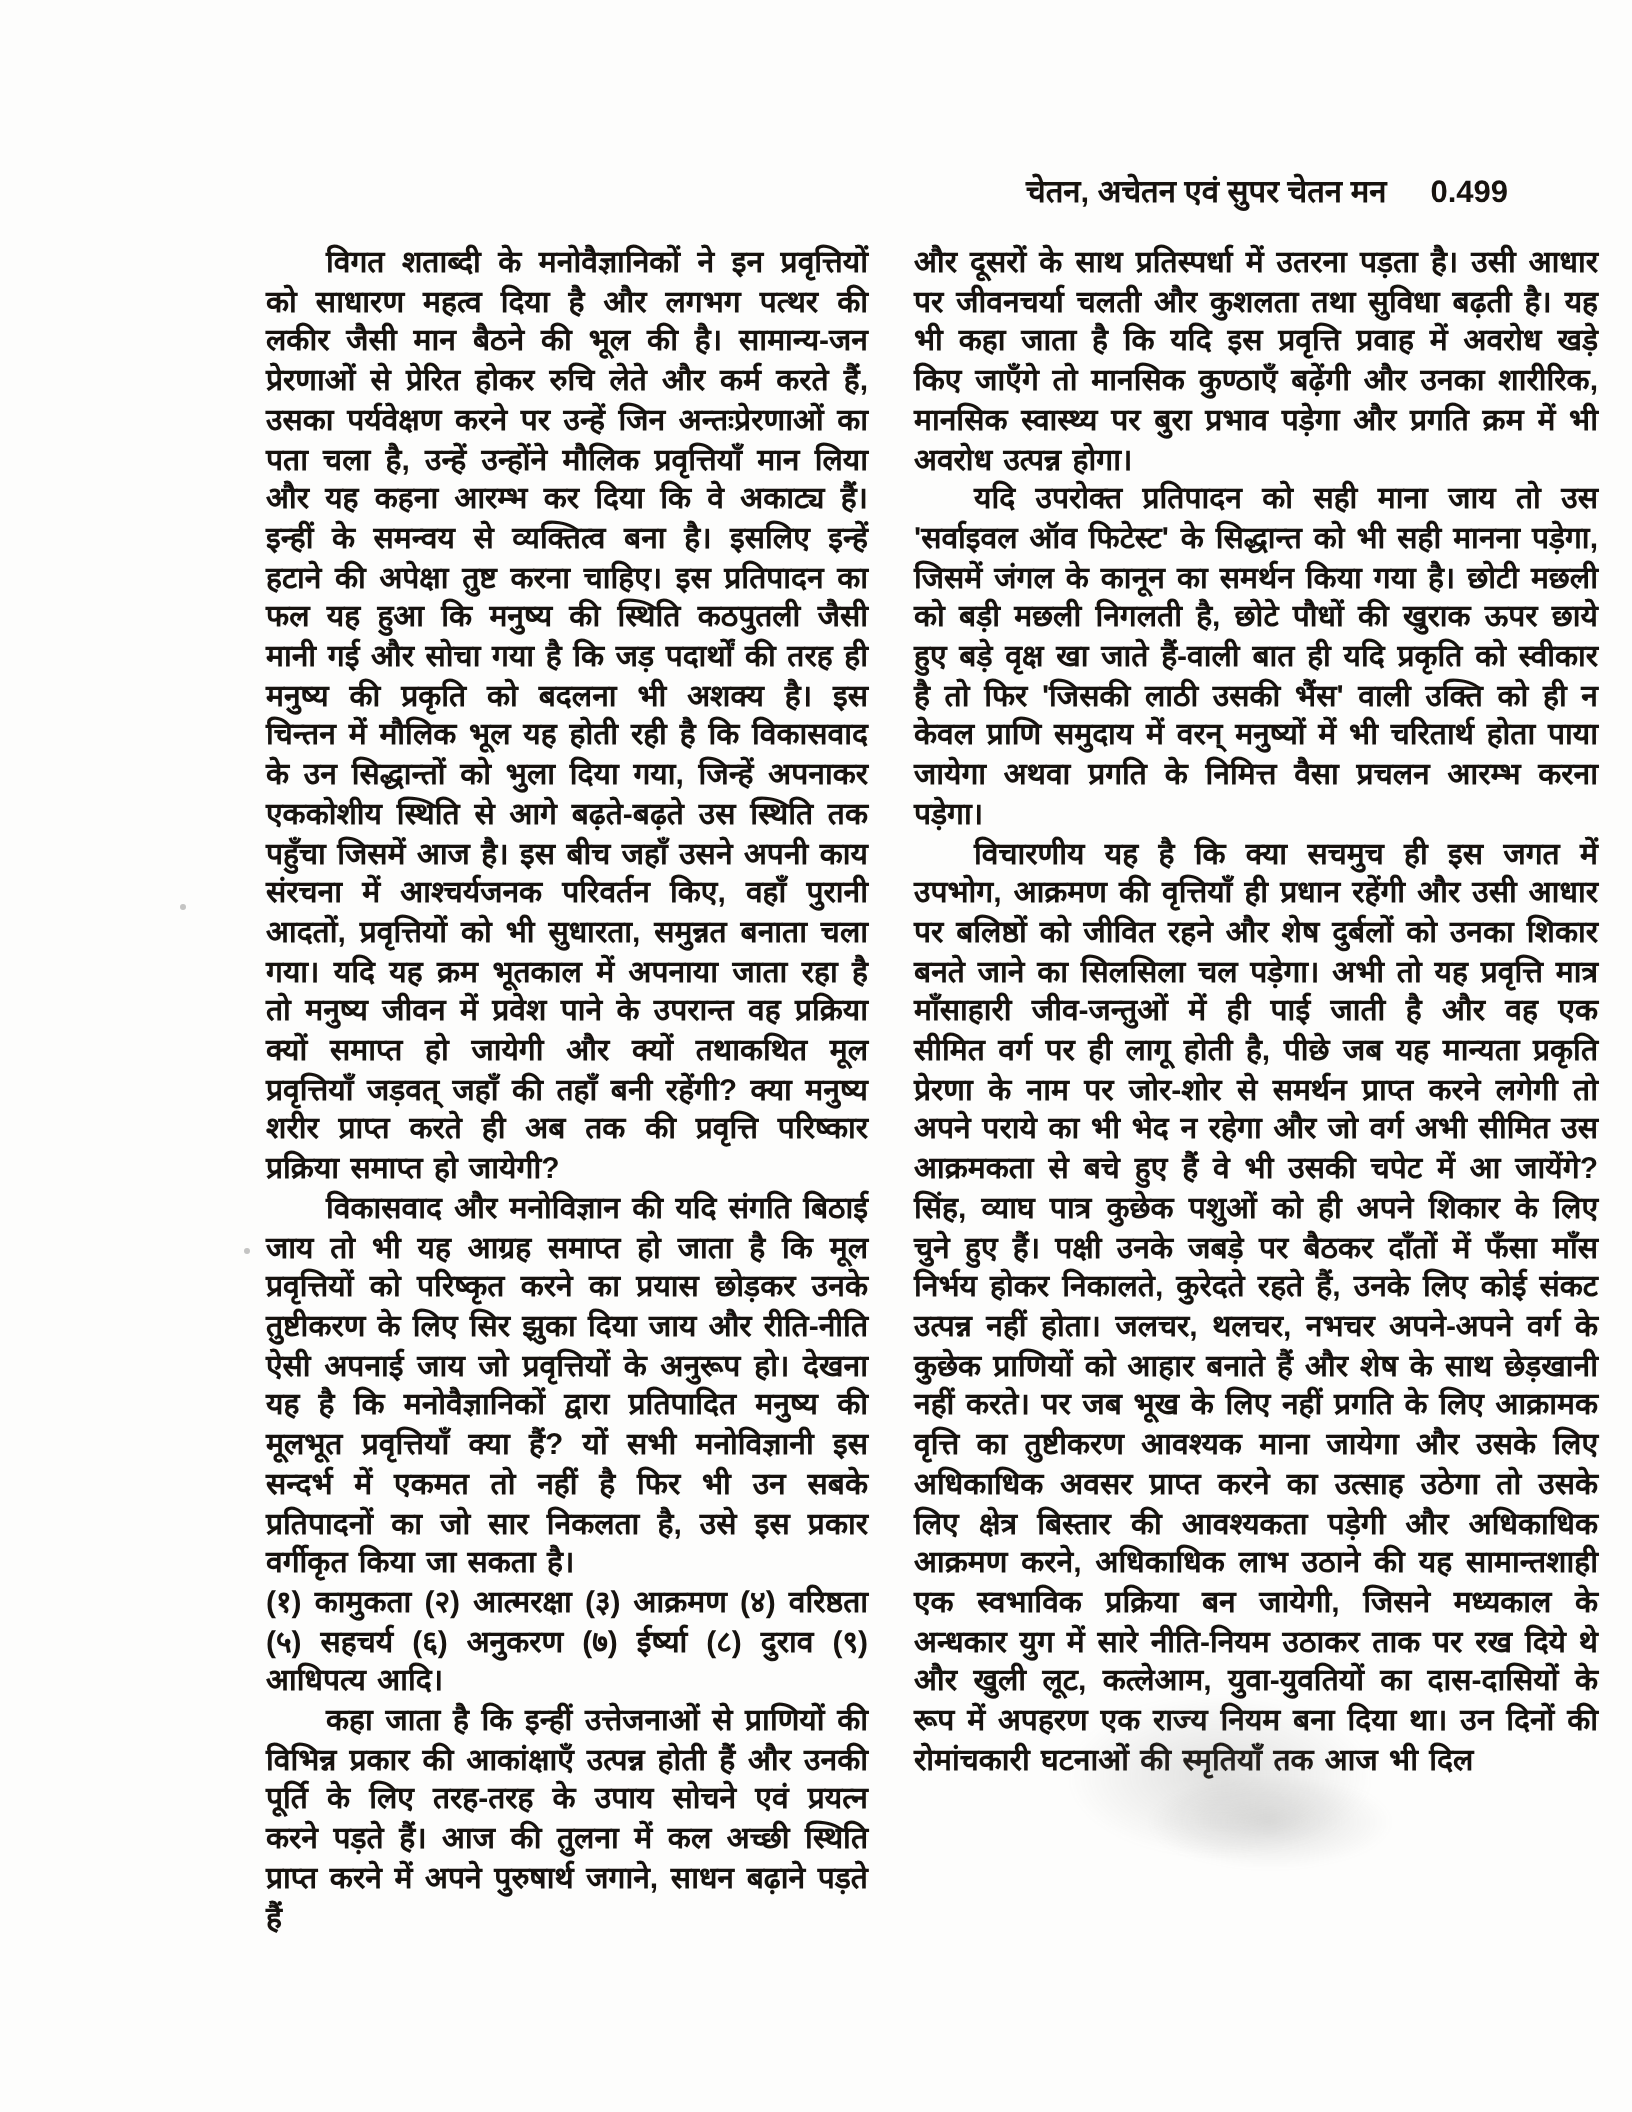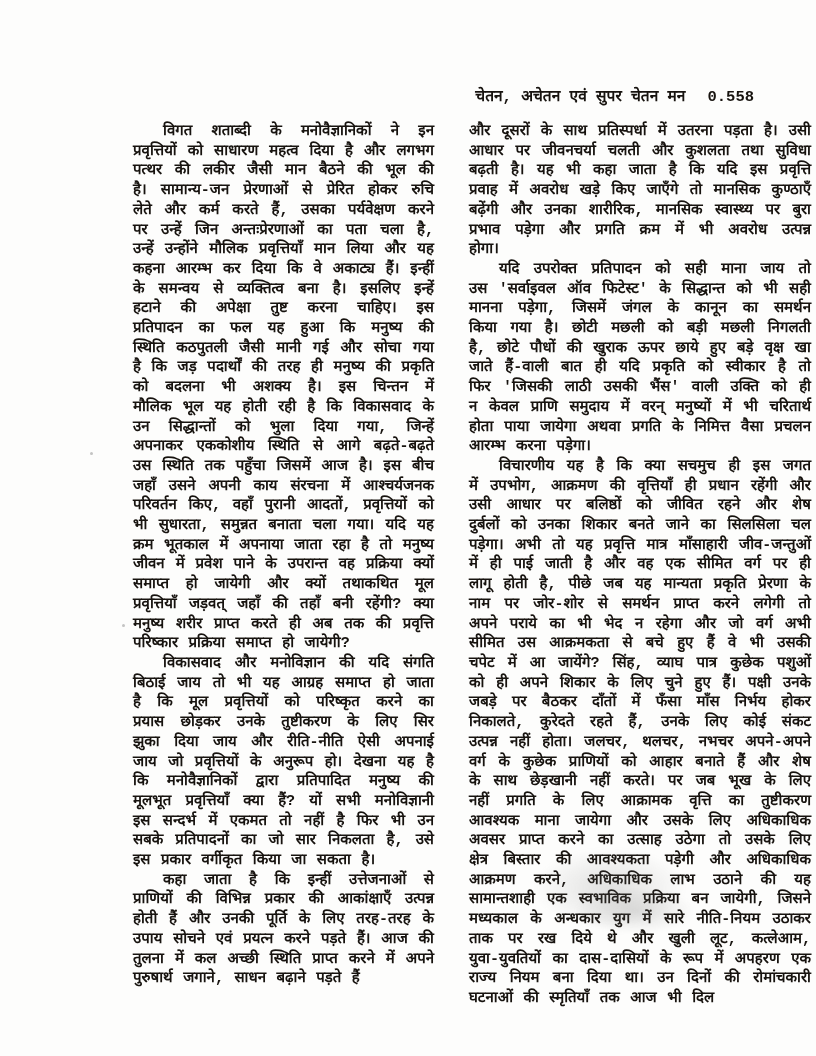--- a/index.html
+++ b/index.html
@@ -6,21 +6,21 @@
     margin: 0;
     padding: 0;
     background: #ffffff;
   }
   .page {
     position: relative;
     width: 816px;
     height: 1056px;
     background: #fdfdfc;
     overflow: hidden;
-    font-family: Liberation Mono, monospace;
+    font-family: Liberation Sans, sans-serif;
     color: #17130f;
   }
   .running-header {
     position: absolute;
     top: 84px;
     left: 0;
     right: 62px;
     display: flex;
     justify-content: flex-end;
     align-items: baseline;
@@ -31,21 +31,21 @@
   }
   .columns {
     position: absolute;
     top: 122px;
     left: 133px;
     display: flex;
     gap: 23px;
   }
   .col { display: block; }
   .col-left  { width: 301px; }
-  .col-right { width: 342px; margin-left: 12px; }
+  .col-right { width: 342px; }
   .col p {
     margin: 0;
     font-size: 15px;
     line-height: 19.7px;
     font-weight: 600;
     text-align: justify;
     word-spacing: 1.5px;
   }
   .col p.indent { text-indent: 30px; }
   
@@ -68,28 +68,29 @@
     pointer-events: none;
   }
 </style>
 </head>
 <body>
 
 <div class="page">
 
   <div class="running-header">
     <span>चेतन, अचेतन एवं सुपर चेतन मन</span>
-    <span>0.558</span>
+    <span>0.499</span>
   </div>
 
   <div class="columns">
 
     <div class="col col-left">
       <p class="indent">विगत शताब्दी के मनोवैज्ञानिकों ने इन प्रवृत्तियों को साधारण महत्व दिया है और लगभग पत्थर की लकीर जैसी मान बैठने की भूल की है। सामान्य-जन प्रेरणाओं से प्रेरित होकर रुचि लेते और कर्म करते हैं, उसका पर्यवेक्षण करने पर उन्हें जिन अन्तःप्रेरणाओं का पता चला है, उन्हें उन्होंने मौलिक प्रवृत्तियाँ मान लिया और यह कहना आरम्भ कर दिया कि वे अकाट्य हैं। इन्हीं के समन्वय से व्यक्तित्व बना है। इसलिए इन्हें हटाने की अपेक्षा तुष्ट करना चाहिए। इस प्रतिपादन का फल यह हुआ कि मनुष्य की स्थिति कठपुतली जैसी मानी गई और सोचा गया है कि जड़ पदार्थों की तरह ही मनुष्य की प्रकृति को बदलना भी अशक्य है। इस चिन्तन में मौलिक भूल यह होती रही है कि विकासवाद के उन सिद्धान्तों को भुला दिया गया, जिन्हें अपनाकर एककोशीय स्थिति से आगे बढ़ते-बढ़ते उस स्थिति तक पहुँचा जिसमें आज है। इस बीच जहाँ उसने अपनी काय संरचना में आश्चर्यजनक परिवर्तन किए, वहाँ पुरानी आदतों, प्रवृत्तियों को भी सुधारता, समुन्नत बनाता चला गया। यदि यह क्रम भूतकाल में अपनाया जाता रहा है तो मनुष्य जीवन में प्रवेश पाने के उपरान्त वह प्रक्रिया क्यों समाप्त हो जायेगी और क्यों तथाकथित मूल प्रवृत्तियाँ जड़वत् जहाँ की तहाँ बनी रहेंगी? क्या मनुष्य शरीर प्राप्त करते ही अब तक की प्रवृत्ति परिष्कार प्रक्रिया समाप्त हो जायेगी?</p>
       <p class="indent">विकासवाद और मनोविज्ञान की यदि संगति बिठाई जाय तो भी यह आग्रह समाप्त हो जाता है कि मूल प्रवृत्तियों को परिष्कृत करने का प्रयास छोड़कर उनके तुष्टीकरण के लिए सिर झुका दिया जाय और रीति-नीति ऐसी अपनाई जाय जो प्रवृत्तियों के अनुरूप हो। देखना यह है कि मनोवैज्ञानिकों द्वारा प्रतिपादित मनुष्य की मूलभूत प्रवृत्तियाँ क्या हैं? यों सभी मनोविज्ञानी इस सन्दर्भ में एकमत तो नहीं है फिर भी उन सबके प्रतिपादनों का जो सार निकलता है, उसे इस प्रकार वर्गीकृत किया जा सकता है।</p>
+      <p>(१) कामुकता (२) आत्मरक्षा (३) आक्रमण (४) वरिष्ठता (५) सहचर्य (६) अनुकरण (७) ईर्ष्या (८) दुराव (९) आधिपत्य आदि।</p>
       <p class="indent">कहा जाता है कि इन्हीं उत्तेजनाओं से प्राणियों की विभिन्न प्रकार की आकांक्षाएँ उत्पन्न होती हैं और उनकी पूर्ति के लिए तरह-तरह के उपाय सोचने एवं प्रयत्न करने पड़ते हैं। आज की तुलना में कल अच्छी स्थिति प्राप्त करने में अपने पुरुषार्थ जगाने, साधन बढ़ाने पड़ते हैं</p>
     </div>
 
     <div class="col col-right">
       <p>और दूसरों के साथ प्रतिस्पर्धा में उतरना पड़ता है। उसी आधार पर जीवनचर्या चलती और कुशलता तथा सुविधा बढ़ती है। यह भी कहा जाता है कि यदि इस प्रवृत्ति प्रवाह में अवरोध खड़े किए जाएँगे तो मानसिक कुण्ठाएँ बढ़ेंगी और उनका शारीरिक, मानसिक स्वास्थ्य पर बुरा प्रभाव पड़ेगा और प्रगति क्रम में भी अवरोध उत्पन्न होगा।</p>
       <p class="indent">यदि उपरोक्त प्रतिपादन को सही माना जाय तो उस 'सर्वाइवल ऑव फिटेस्ट' के सिद्धान्त को भी सही मानना पड़ेगा, जिसमें जंगल के कानून का समर्थन किया गया है। छोटी मछली को बड़ी मछली निगलती है, छोटे पौधों की खुराक ऊपर छाये हुए बड़े वृक्ष खा जाते हैं-वाली बात ही यदि प्रकृति को स्वीकार है तो फिर 'जिसकी लाठी उसकी भैंस' वाली उक्ति को ही न केवल प्राणि समुदाय में वरन् मनुष्यों में भी चरितार्थ होता पाया जायेगा अथवा प्रगति के निमित्त वैसा प्रचलन आरम्भ करना पड़ेगा।</p>
       <p class="indent">विचारणीय यह है कि क्या सचमुच ही इस जगत में उपभोग, आक्रमण की वृत्तियाँ ही प्रधान रहेंगी और उसी आधार पर बलिष्ठों को जीवित रहने और शेष दुर्बलों को उनका शिकार बनते जाने का सिलसिला चल पड़ेगा। अभी तो यह प्रवृत्ति मात्र माँसाहारी जीव-जन्तुओं में ही पाई जाती है और वह एक सीमित वर्ग पर ही लागू होती है, पीछे जब यह मान्यता प्रकृति प्रेरणा के नाम पर जोर-शोर से समर्थन प्राप्त करने लगेगी तो अपने पराये का भी भेद न रहेगा और जो वर्ग अभी सीमित उस आक्रमकता से बचे हुए हैं वे भी उसकी चपेट में आ जायेंगे? सिंह, व्याघ पात्र कुछेक पशुओं को ही अपने शिकार के लिए चुने हुए हैं। पक्षी उनके जबड़े पर बैठकर दाँतों में फँसा माँस निर्भय होकर निकालते, कुरेदते रहते हैं, उनके लिए कोई संकट उत्पन्न नहीं होता। जलचर, थलचर, नभचर अपने-अपने वर्ग के कुछेक प्राणियों को आहार बनाते हैं और शेष के साथ छेड़खानी नहीं करते। पर जब भूख के लिए नहीं प्रगति के लिए आक्रामक वृत्ति का तुष्टीकरण आवश्यक माना जायेगा और उसके लिए अधिकाधिक अवसर प्राप्त करने का उत्साह उठेगा तो उसके लिए क्षेत्र बिस्तार की आवश्यकता पड़ेगी और अधिकाधिक आक्रमण करने, अधिकाधिक लाभ उठाने की यह सामान्तशाही एक स्वभाविक प्रक्रिया बन जायेगी, जिसने मध्यकाल के अन्धकार युग में सारे नीति-नियम उठाकर ताक पर रख दिये थे और खुली लूट, कत्लेआम, युवा-युवतियों का दास-दासियों के रूप में अपहरण एक राज्य नियम बना दिया था। उन दिनों की रोमांचकारी घटनाओं की स्मृतियाँ तक आज भी दिल</p>
     </div>
 
   </div>

